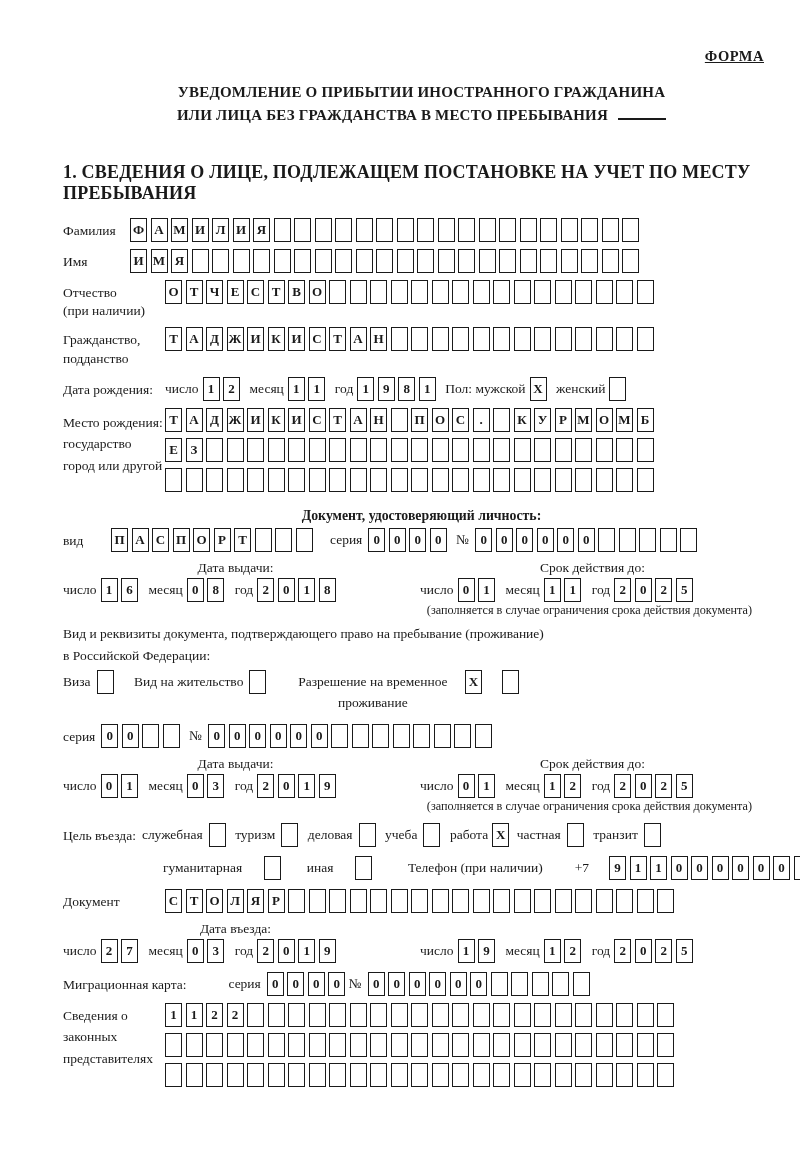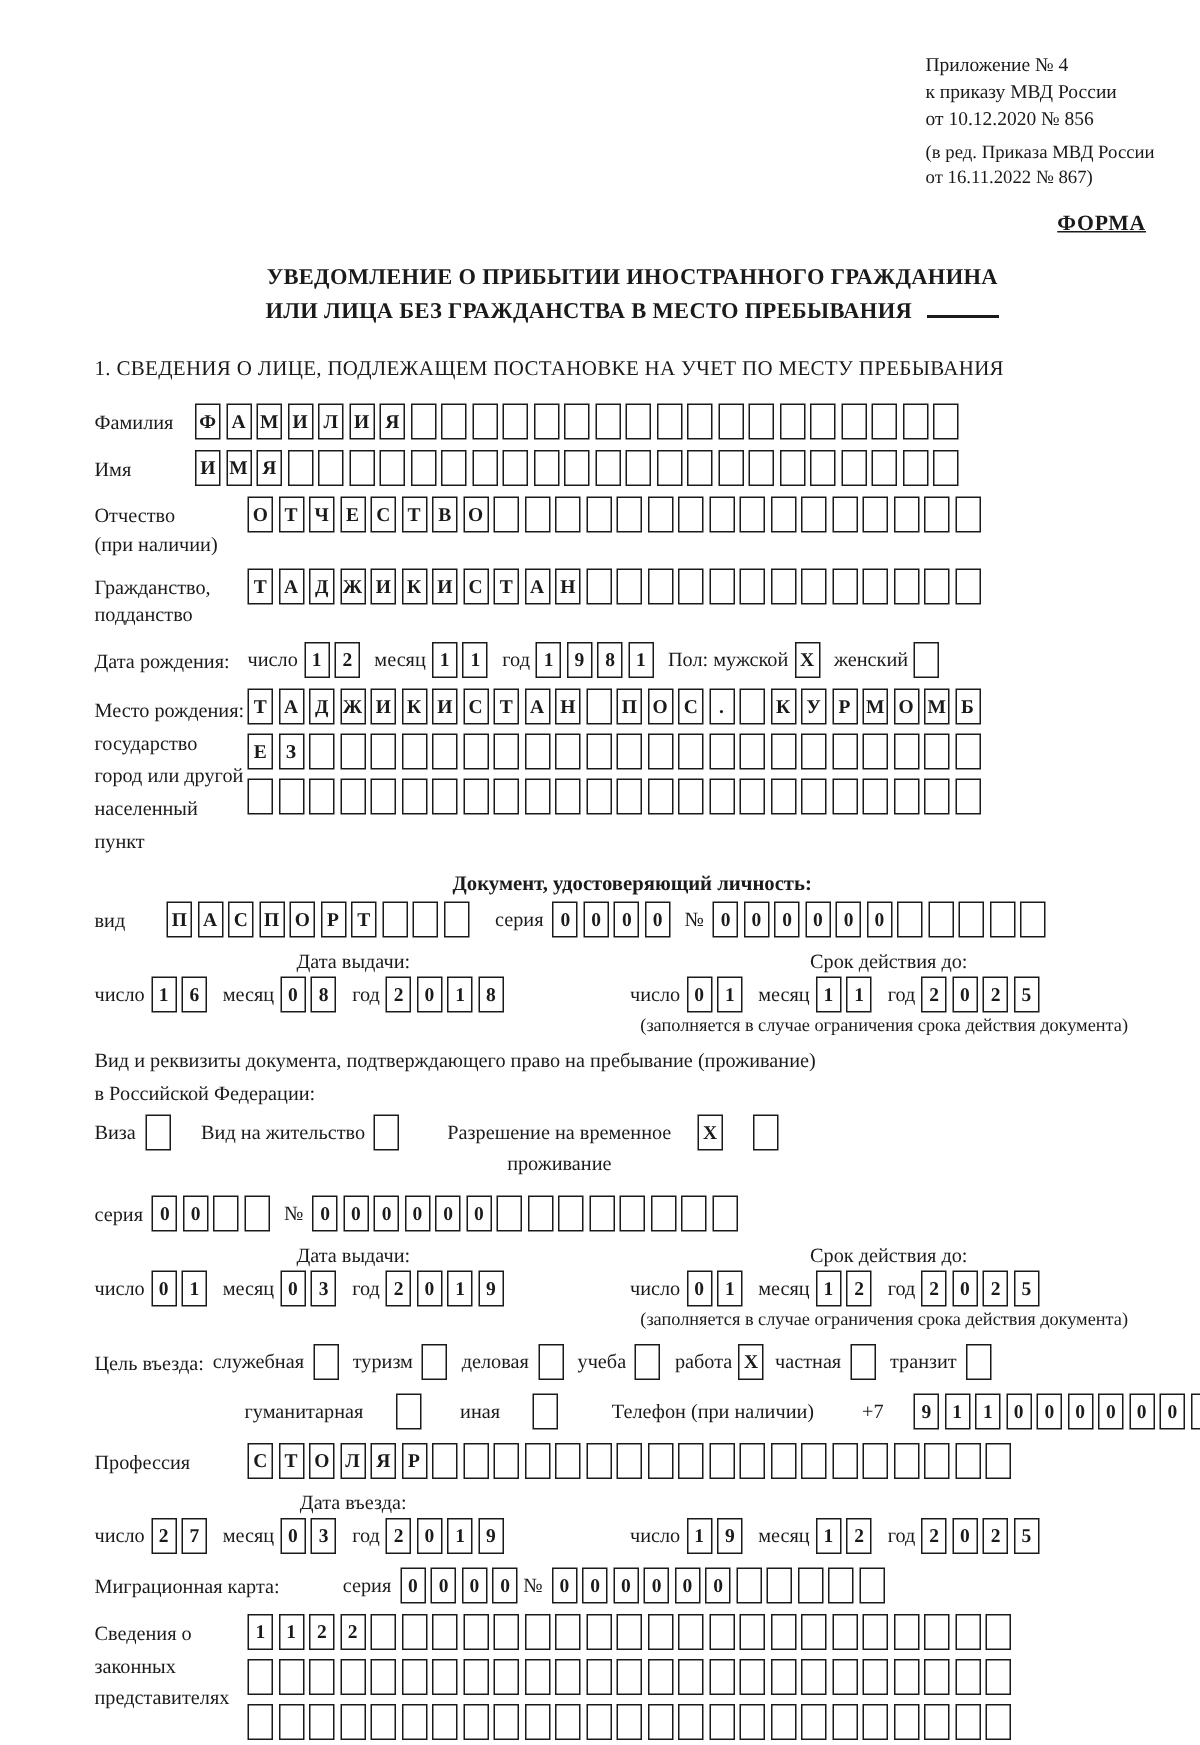--- a/index.html
+++ b/index.html
@@ -12,21 +12,21 @@
   .page { width:800px; height:1163px; padding:34px 20px 10px 63px; }
 
   
   .annex { margin-left:554px; line-height:1.38; font-size:13px; }
   .annex .amend { margin-top:5px; font-size:12.5px; }
   .forma { text-align:right; padding-right:16px; font-weight:bold; font-size:14.5px; margin-top:14px; letter-spacing:.5px;text-decoration:underline; }
 
   
   .title { text-align:center; font-weight:bold; font-size:15px; margin-top:16px; line-height:1.5; letter-spacing:.2px; }
   .blank-line { display:inline-block; width:48px; border-bottom:2px solid #1a1a1a; margin-left:10px; }
-  .section-title { font-weight:normal; font-size:14px; margin-top:20px; letter-spacing:.2px; }
+  .section-title { font-weight:bold; font-size:18px; margin-top:36px; letter-spacing:.2px; }
 
   
   .frow { display:flex; align-items:flex-start; margin-top:7px; }
   .flabel { flex:0 0 auto; padding-top:4px; line-height:1.35; }
   .w67 { width:67px; } .w102 { width:102px; } .w48 { width:48px; }
   .dlabel { padding-top:4px; white-space:nowrap; }
   .boxes { display:inline-flex; flex:0 0 auto; }
   .cell {
     width:17px; height:24px; flex:0 0 17px;
     border:1.5px solid #1a1a1a; margin-right:3.5px;
@@ -59,29 +59,20 @@
   .wrapc { text-align:center; line-height:1.55; padding-top:2px; }
   .w170 { width:172px; } .w185 { width:182px; }
   .indent { padding-left:100px; }
   .rep-label { line-height:1.6; padding-top:2px; }
 </style>
 </head>
 <body>
 
 <div class="page">
 
-  <div class="annex">
-    <div>Приложение № 4</div>
-    <div>к приказу МВД России</div>
-    <div>от 10.12.2020 № 856</div>
-    <div class="amend">
-      <div>(в ред. Приказа МВД России</div>
-      <div>от 16.11.2022 № 867)</div>
-    </div>
-  </div>
   <div class="forma">ФОРМА</div>
 
   <div class="title">
     <div>УВЕДОМЛЕНИЕ О ПРИБЫТИИ ИНОСТРАННОГО ГРАЖДАНИНА</div>
     <div>
       <span>ИЛИ ЛИЦА БЕЗ ГРАЖДАНСТВА В МЕСТО ПРЕБЫВАНИЯ</span><span class="blank-line"></span>
     </div>
   </div>
 
   <div class="section-title">1. СВЕДЕНИЯ О ЛИЦЕ, ПОДЛЕЖАЩЕМ ПОСТАНОВКЕ НА УЧЕТ ПО МЕСТУ ПРЕБЫВАНИЯ</div>
@@ -241,21 +232,20 @@
     <span class="boxes">
         <span class="cell"></span>
       </span>
   </div>
 
   <div class="frow">
     <div class="flabel w102" style="line-height:1.6;">
       <div>Место рождения:</div>
       <div>государство</div>
       <div>город или другой</div>
-      <div>населенный пункт</div>
     </div>
     <div class="stack">
       <div class="boxes">
           <span class="cell">Т</span>
           <span class="cell">А</span>
           <span class="cell">Д</span>
           <span class="cell">Ж</span>
           <span class="cell">И</span>
           <span class="cell">К</span>
           <span class="cell">И</span>
@@ -569,21 +559,21 @@
         <span class="cell">0</span>
         <span class="cell">0</span>
         <span class="cell">0</span>
         <span class="cell">0</span>
         <span class="cell">0</span>
         <span class="cell"></span>
       </span>
   </div>
 
   <div class="frow" style="margin-top:9px;">
-    <div class="flabel w102">Профессия</div>
+    <div class="flabel w102">Документ</div>
     <div class="boxes">
         <span class="cell">С</span>
         <span class="cell">Т</span>
         <span class="cell">О</span>
         <span class="cell">Л</span>
         <span class="cell">Я</span>
         <span class="cell">Р</span>
         <span class="cell"></span>
         <span class="cell"></span>
         <span class="cell"></span>

